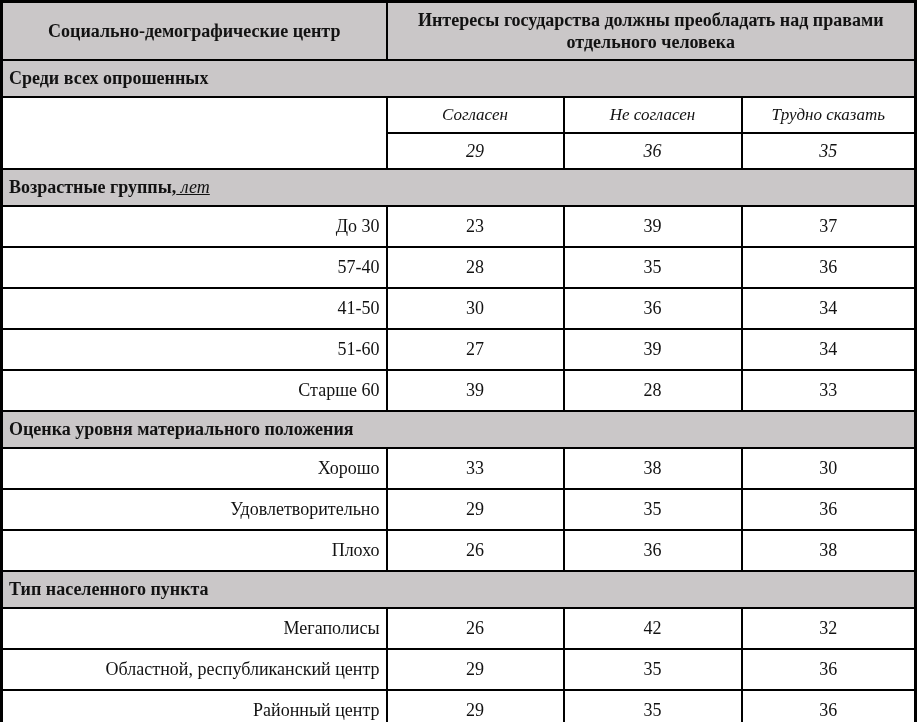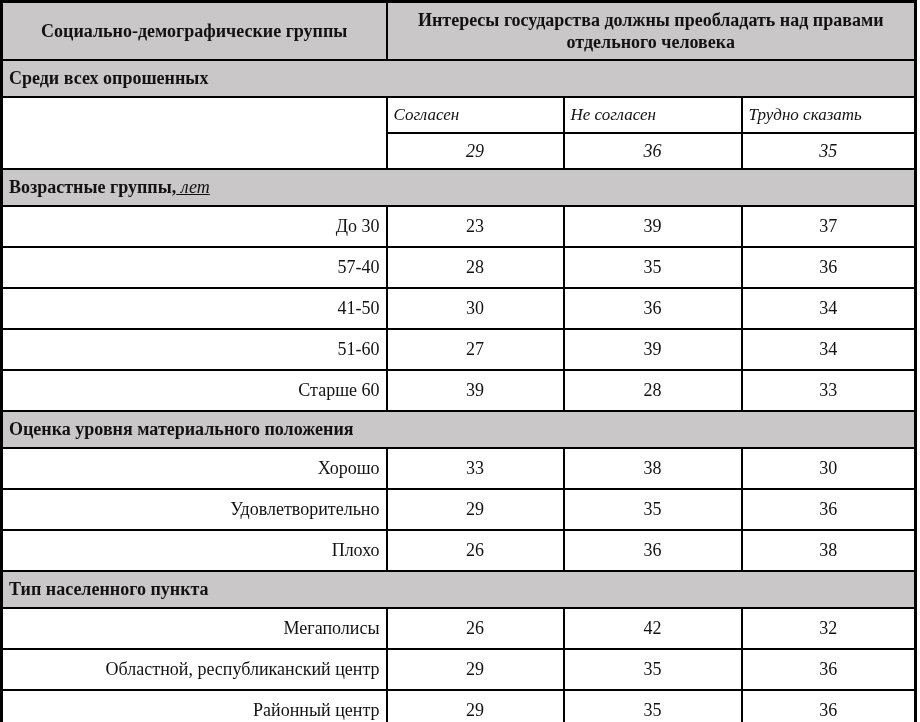--- a/index.html
+++ b/index.html
@@ -42,21 +42,21 @@
     background:var(--band-bg);
     font-weight:bold;
     font-size:18px;
     text-align:left;
     height:31px;
   }
   tr.band-row em{font-weight:normal;font-style:italic;text-decoration:underline;}
   tr.labels-row td{
     font-style:italic;
     font-size:17px;
-    text-align:left;
+    text-align:center;
     height:30px;
   }
   tr.values-row td{
     font-style:italic;
     font-size:18px;
     text-align:center;
     height:30px;
   }
   tr.data-row td{
     font-size:18px;
@@ -70,21 +70,21 @@
 
 <table>
   <colgroup>
     <col class="c1">
       <col class="c2">
       <col class="c3">
       <col class="c4">
   </colgroup>
   <tbody id="table-body">
     <tr class="head-row">
-      <th>Социально-демографические группы</th>
+      <th>Социально-демографические центр</th>
       <th colspan="3">Интересы государства должны преобладать над правами отдельного человека</th>
     </tr>
   <tr class="band-row">
         <td colspan="4"><strong>Среди всех опрошенных</strong></td>
       </tr>
       <tr class="labels-row">
         <td class="row-label" rowspan="2"></td>
         <td>Согласен</td>
         <td>Не согласен</td>
         <td>Трудно сказать</td>

